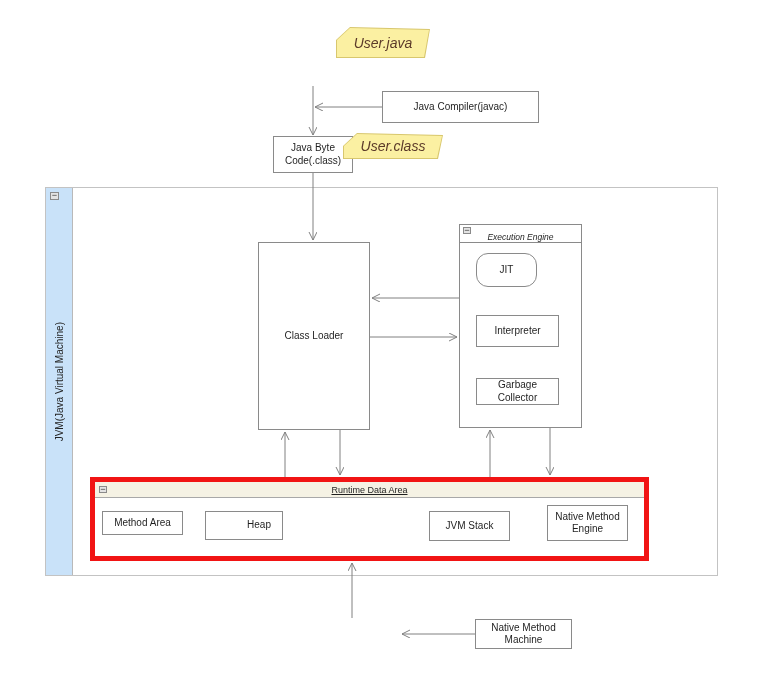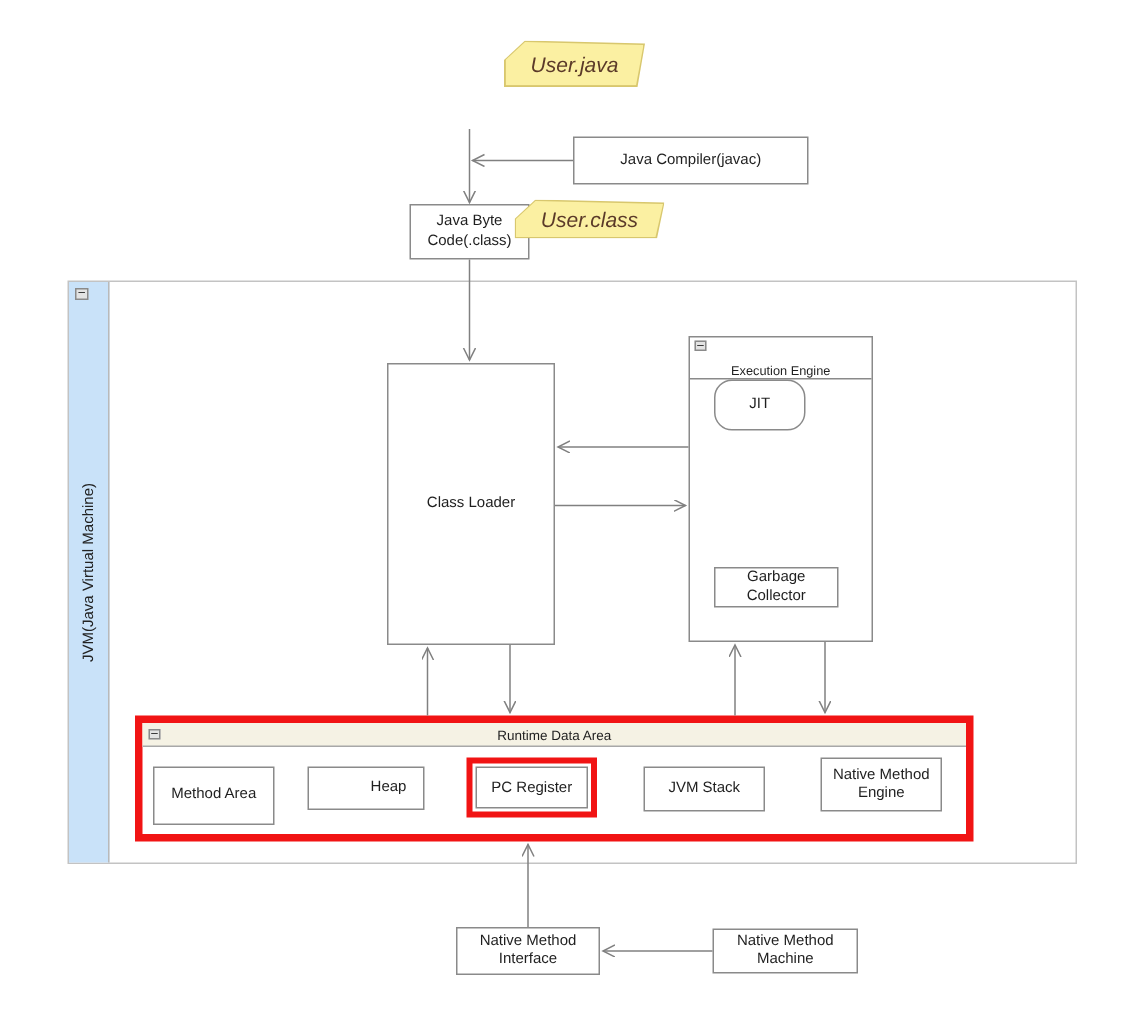--- a/index.html
+++ b/index.html
@@ -28,32 +28,32 @@
   .vbar {
     position: absolute; left: 0; top: 0; bottom: 0; width: 27px;
     background: var(--jvm-bar, #c9e2f9); border-right: 1px solid #b9b9b9;
     display: flex; align-items: center; justify-content: center;
   }
   .vlabel {
     writing-mode: vertical-rl; transform: rotate(180deg);
     font-size: 10px; white-space: nowrap; color: #222;
   }
   .ee-title {
-    position: absolute; left: 0; top: 16px; right: 0; height: 12px;
+    position: absolute; left: 0; top: 6px; right: 0; height: 12px;
     border-bottom: 1px solid #8a8a8a; font-size: 8.5px;
-    display: flex; align-items: center; justify-content: center;
+    display: flex; align-items: center; justify-content: center; font-style: italic;
   }
   .rda {
     position: absolute; left: 90px; top: 477px; width: 559px; height: 84px;
     border: 5px solid var(--highlight-red, #f11414); background: #fff; z-index: 2;
   }
   .rda-title {
     position: absolute; left: 0; top: 0; right: 0; height: 16px;
     background: var(--runtime-titlebar, #f5f2e4); border-bottom: 1px solid #a8a8a8;
-    font-size: 9px; display: flex; align-items: center; justify-content: center;
+    font-size: 9px; display: flex; align-items: center; justify-content: center; text-decoration: underline;
   }
   .rda .box { z-index: 3; }
   .pcwrap {
     position: absolute; border: 4px solid var(--highlight-red, #f11414);
     padding: 2px; background: #fff; z-index: 3;
   }
   .pcwrap .box-inner {
     width: 100%; height: 100%; border: 1px solid #8a8a8a;
     display: flex; align-items: center; justify-content: center; font-size: 10px;
   }
@@ -100,39 +100,36 @@
   </div>
 
   <div class="box" style="left:258px; top:242px; width:112px; height:188px;">Class Loader</div>
 
   <div class="container" style="left:459px; top:224px; width:123px; height:204px; border-color:#8a8a8a; z-index:2;">
     <div class="ee-title">
       <span>Execution Engine</span>
     </div>
     <span class="collapse" style="left:3px; top:2px; width:8px; height:7px;">−</span>
     <div class="box" style="left:16px; top:28px; width:61px; height:34px;border-radius:12px;">JIT</div>
+    <div class="box" style="left:16px; top:90px; width:83px; height:32px;">Interpreter</div>
     <div class="box" style="left:16px; top:153px; width:83px; height:27px;">Garbage Collector</div>
   </div>
 
   <div class="rda">
     <div class="rda-title">
       <span>Runtime Data Area</span>
     </div>
     <span class="collapse" style="left:4px; top:4px; width:8px; height:7px;">−</span>
 
-    <div class="box" style="left:7px; top:29px; width:81px; height:39px;">Method Area</div>
+    <div class="box" style="left:7px; top:29px; width:81px; height:24px;">Method Area</div>
     <div class="box" style="left:110px; top:29px; width:78px; height:29px;padding-left:33px;">Heap</div>
-    <div class="pcwrap" style="left:216px; top:23px; width:87px; height:40px;">
-      <div class="box-inner">PC Register</div>
-    </div>
     <div class="box" style="left:334px; top:29px; width:81px; height:30px;">JVM Stack</div>
     <div class="box" style="left:452px; top:23px; width:81px; height:36px;">Native Method Engine</div>
   </div>
 
-  <div class="box" style="left:304px; top:618px; width:96px; height:32px;">Native Method Interface</div>
 
   <div class="box" style="left:475px; top:619px; width:97px; height:30px;">Native Method Machine</div>
 
   <svg class="connectors" width="763" height="681">
     <defs>
       <marker id="arrow" markerUnits="userSpaceOnUse" markerWidth="12" markerHeight="12" refX="8" refY="4" orient="auto">
         <path d="M0,0 L8,4 L0,8" fill="none" stroke="#808080" stroke-width="1"></path>
       </marker>
     </defs>
     <g stroke="#808080" stroke-width="1" fill="none">

